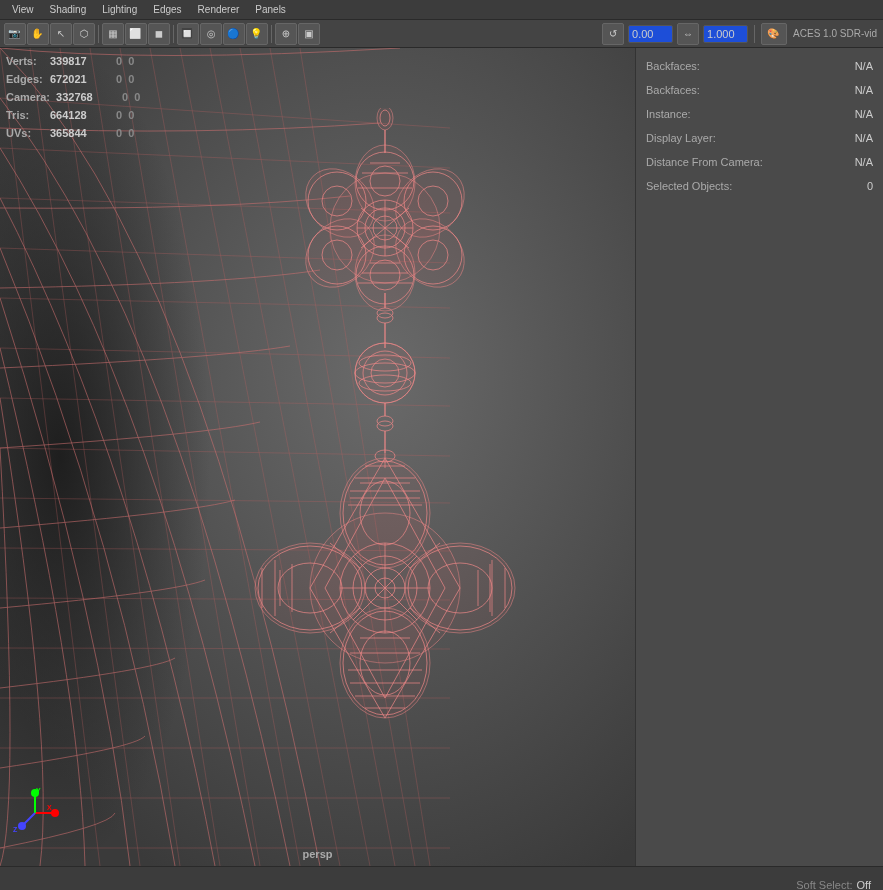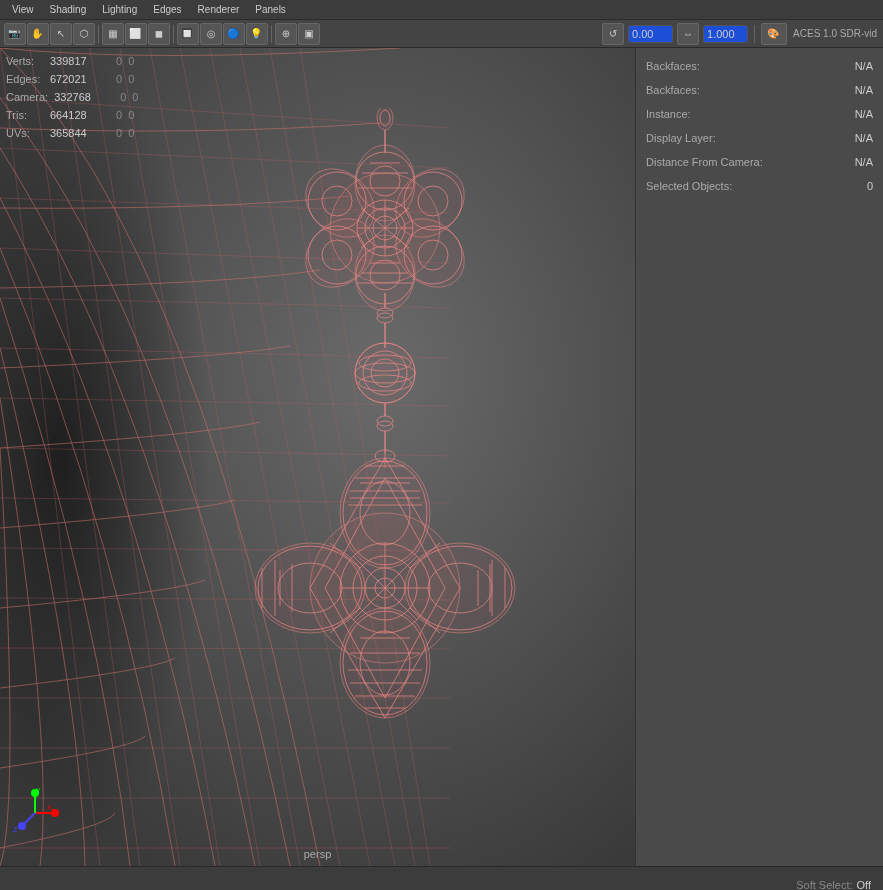--- a/index.html
+++ b/index.html
@@ -89,20 +89,21 @@
       height: calc(890px - 48px - 24px);
     }
 
     
     #viewport {
       width: 635px;
       height: 100%;
       background: #0f172a;
       position: relative;
       overflow: hidden;
+      font-weight: bold;
     }
 
     
     #stats {
       position: absolute;
       top: 4px;
       left: 6px;
       z-index: 10;
       font-size: 11px;
       color: #cccccc;

